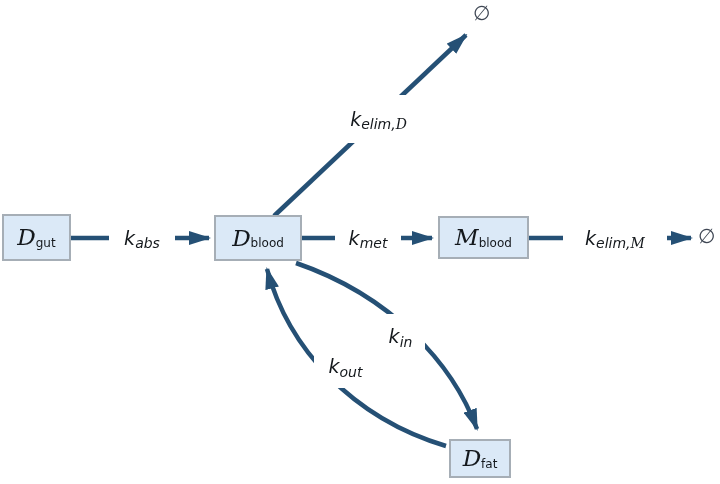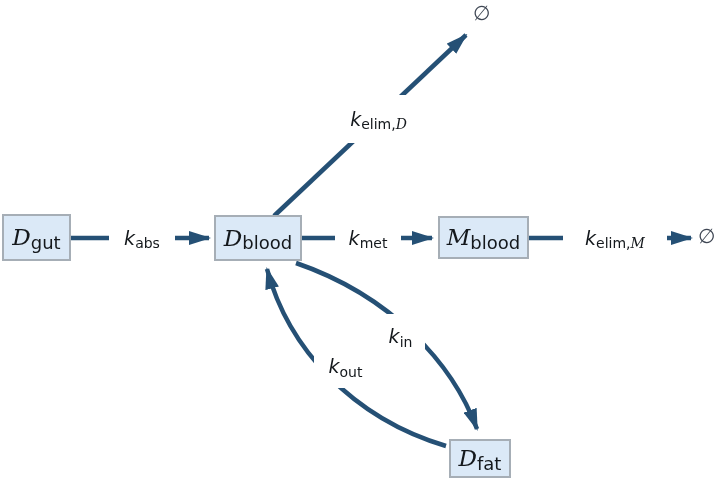--- a/index.html
+++ b/index.html
@@ -16,27 +16,27 @@
   }
   svg.edges{position:absolute;left:0;top:0;width:720px;height:484px;}
   .edge{fill:none;stroke:var(--edge);stroke-width:4.5px;}
   .arrowhead-shape{fill:var(--edge);}
   .node{
     position:absolute;background:var(--node-fill);
     border:2px solid var(--node-border);box-sizing:border-box;
     display:flex;align-items:center;justify-content:center;
   }
   .node .sym{font-family:"DejaVu Serif",serif;font-style:italic;font-size:23px;line-height:1;}
-  .node .sub{font-size:18px;line-height:1;transform:translateY(5px);}
+  .node .sub{font-size:12px;line-height:1;transform:translateY(5px);}
   .rate{
     position:absolute;background:#ffffff;
     display:flex;align-items:center;justify-content:center;
   }
   .rate .base{font-style:italic;font-size:19px;line-height:1;}
-  .rate .sub{font-size:14px;line-height:1;transform:translateY(5px);}
+  .rate .sub{font-size:14px;line-height:1;transform:translateY(5px);font-style:italic;}
   .rate .subsym{font-family:"DejaVu Serif",serif;font-style:italic;font-size:14px;line-height:1;transform:translateY(5px);}
   .sink{position:absolute;font-size:20px;line-height:1;color:var(--sink);}
 
   #node-gut{left:2px;top:214px;width:69px;height:47px;}
   #node-dblood{left:214px;top:215px;width:88px;height:46px;}
   #node-mblood{left:438px;top:216px;width:91px;height:43px;}
   #node-fat{left:449px;top:439px;width:62px;height:39px;}
 
   #rate-abs{left:109px;top:213px;width:66px;height:50px;}
   #rate-met{left:335px;top:213px;width:66px;height:50px;}

